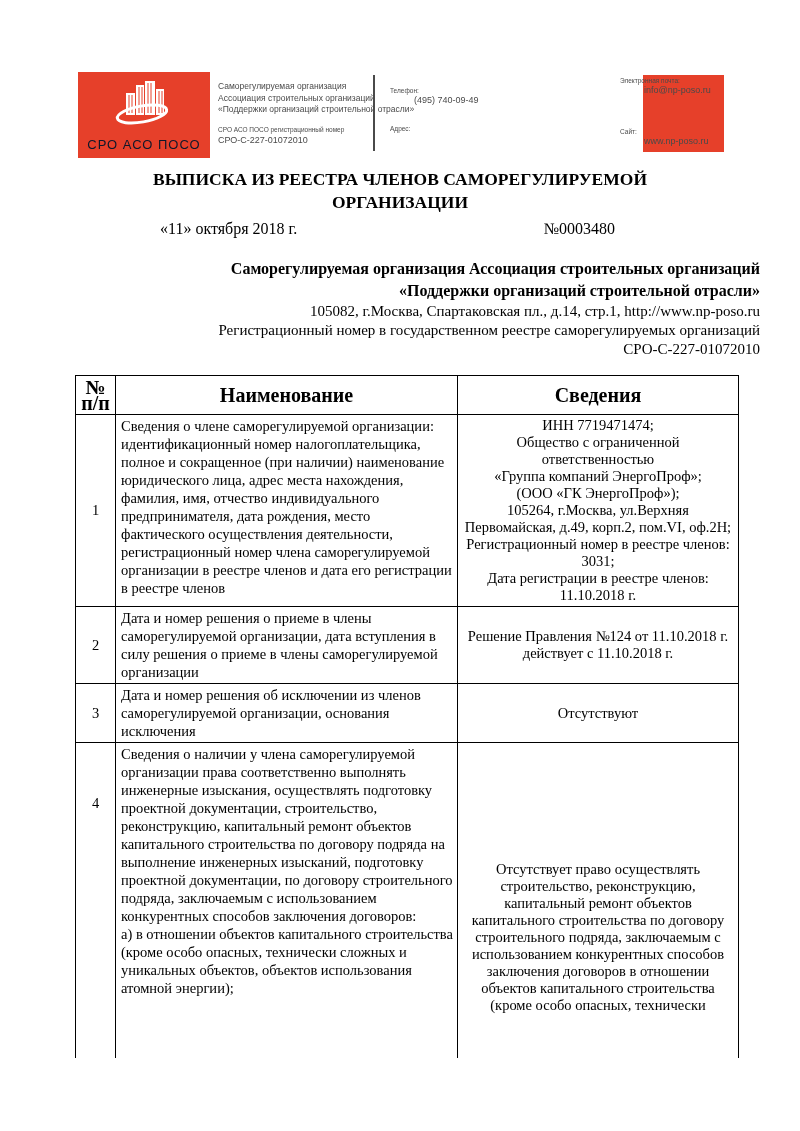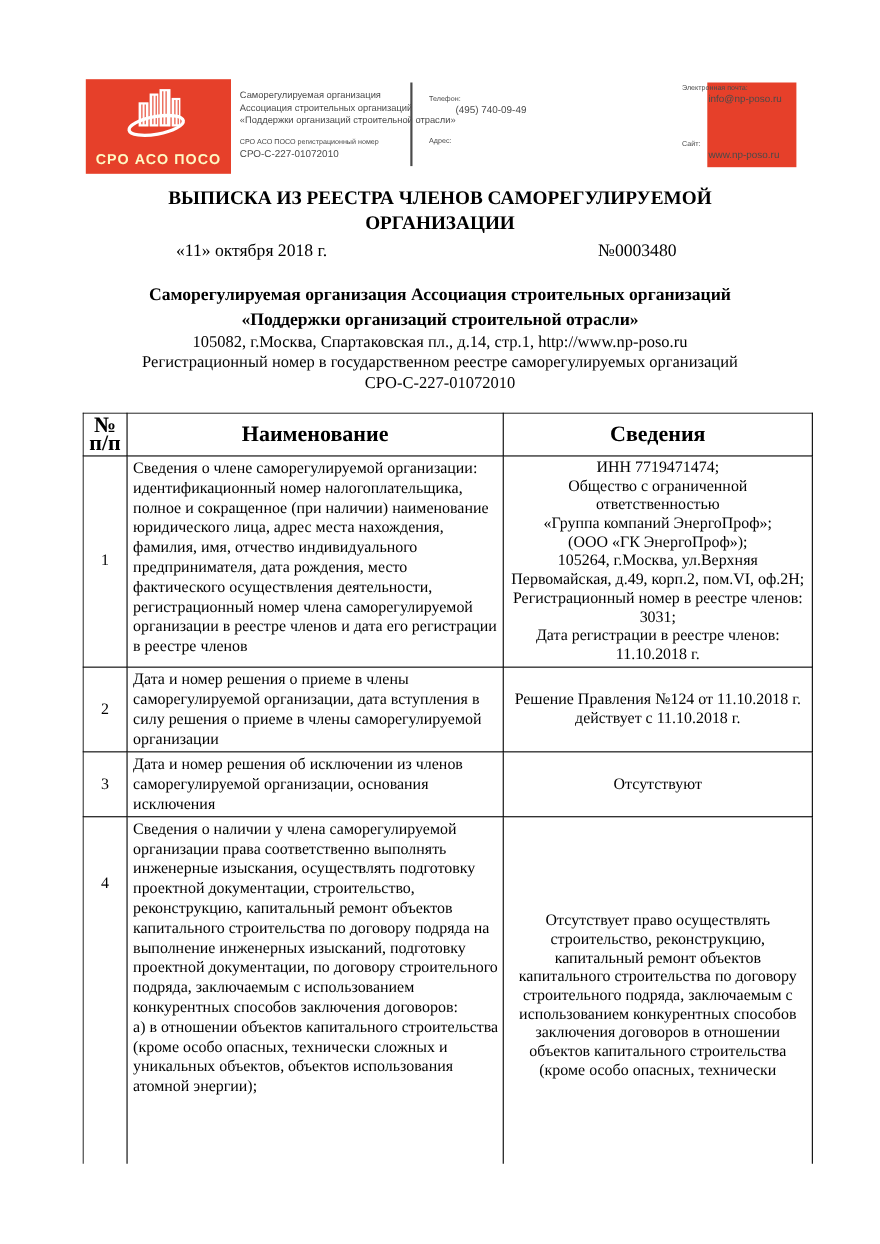--- a/index.html
+++ b/index.html
@@ -15,21 +15,21 @@
     position:absolute; left:78px; top:72px; width:660px; height:86px;
     font-family:"Liberation Sans", sans-serif; color:#4a4a4a;
   }
   .logo-box {
     position:absolute; left:0; top:0; width:132px; height:86px;
     background:#e6402a; text-align:center;
   }
   .logo-box svg { display:block; margin:6px auto 0; }
   .logo-text {
     position:absolute; left:0; right:0; bottom:6px;
-    color:#fef9c3; font-weight:bold; font-size:13px; letter-spacing:1px;
+    color:#0f172a; font-weight:normal; font-size:13px; letter-spacing:1px;
   }
   .org-block { position:absolute; left:140px; top:9px; font-size:8.5px; line-height:11.5px; }
   .reg-label { position:absolute; left:140px; top:54px; font-size:6.5px; }
   .reg-number { position:absolute; left:140px; top:63px; font-size:9px; }
   .lh-divider { position:absolute; left:295px; top:3px; width:2px; height:76px; background:#4a4a4a; }
   .lh-label { font-size:6.5px; line-height:9px; }
   .lh-value { font-size:9px; line-height:11px;margin-left:24px; }
   .phone-block   { position:absolute; left:312px; top:14px; }
   .address-block { position:absolute; left:312px; top:52px; width:250px; }
   .red-square { position:absolute; left:565px; top:3px; width:81px; height:77px; background:#e6402a; }
@@ -38,37 +38,37 @@
 
   
   .doc-title {
     position:absolute; top:168px; left:110px; width:580px;
     text-align:center; font-size:17.5px; font-weight:bold; line-height:23px;
   }
   .date-row {
     position:absolute; top:220px; left:160px; width:455px;
     display:flex; justify-content:space-between; font-size:16px;
   }
-  .org-heading { position:absolute; top:258px; left:40px; width:720px; text-align:center; }
+  .org-heading { position:absolute; top:258px; left:40px; width:720px; text-align:right; }
   .org-heading .b { font-size:16px; font-weight:bold; line-height:22px; }
   .org-heading .r { font-size:15px; line-height:19px; }
 
   
   .table-clip {
     position:absolute; top:375px; left:75px; width:665px; height:683px; overflow:hidden;
   }
   table { border-collapse:collapse; width:663px; table-layout:fixed; }
   col.c1 { width:40px; } col.c2 { width:342px; } col.c3 { width:281px; }
   th, td { border:1.5px solid #000; }
   th { font-size:20px; font-weight:bold; text-align:center; line-height:16px; padding:3px 2px; vertical-align:middle; }
   td.num  { text-align:center; vertical-align:middle; font-size:14.5px; }
   td.num.r4 { vertical-align:top; padding-top:52px; }
   td.name { font-size:14.5px; line-height:18px; padding:2px 4px 2px 5px; vertical-align:top; text-align:left; }
   td.value{ font-size:14.5px; line-height:17px; text-align:center; vertical-align:middle; padding:2px 6px; }
-  td.value.r4 { vertical-align:top; padding-top:86px; height:360px; box-sizing:border-box; }
+  td.value.r4 { vertical-align:top; padding-top:118px; height:360px; box-sizing:border-box; }
 </style>
 </head>
 <body>
 
 <div class="letterhead">
   <div class="logo-box">
     <span>
       <svg width="72" height="48" viewBox="0 0 72 48">
         <g fill="#ffffff">
           <rect x="18" y="15" width="9" height="22"></rect>

